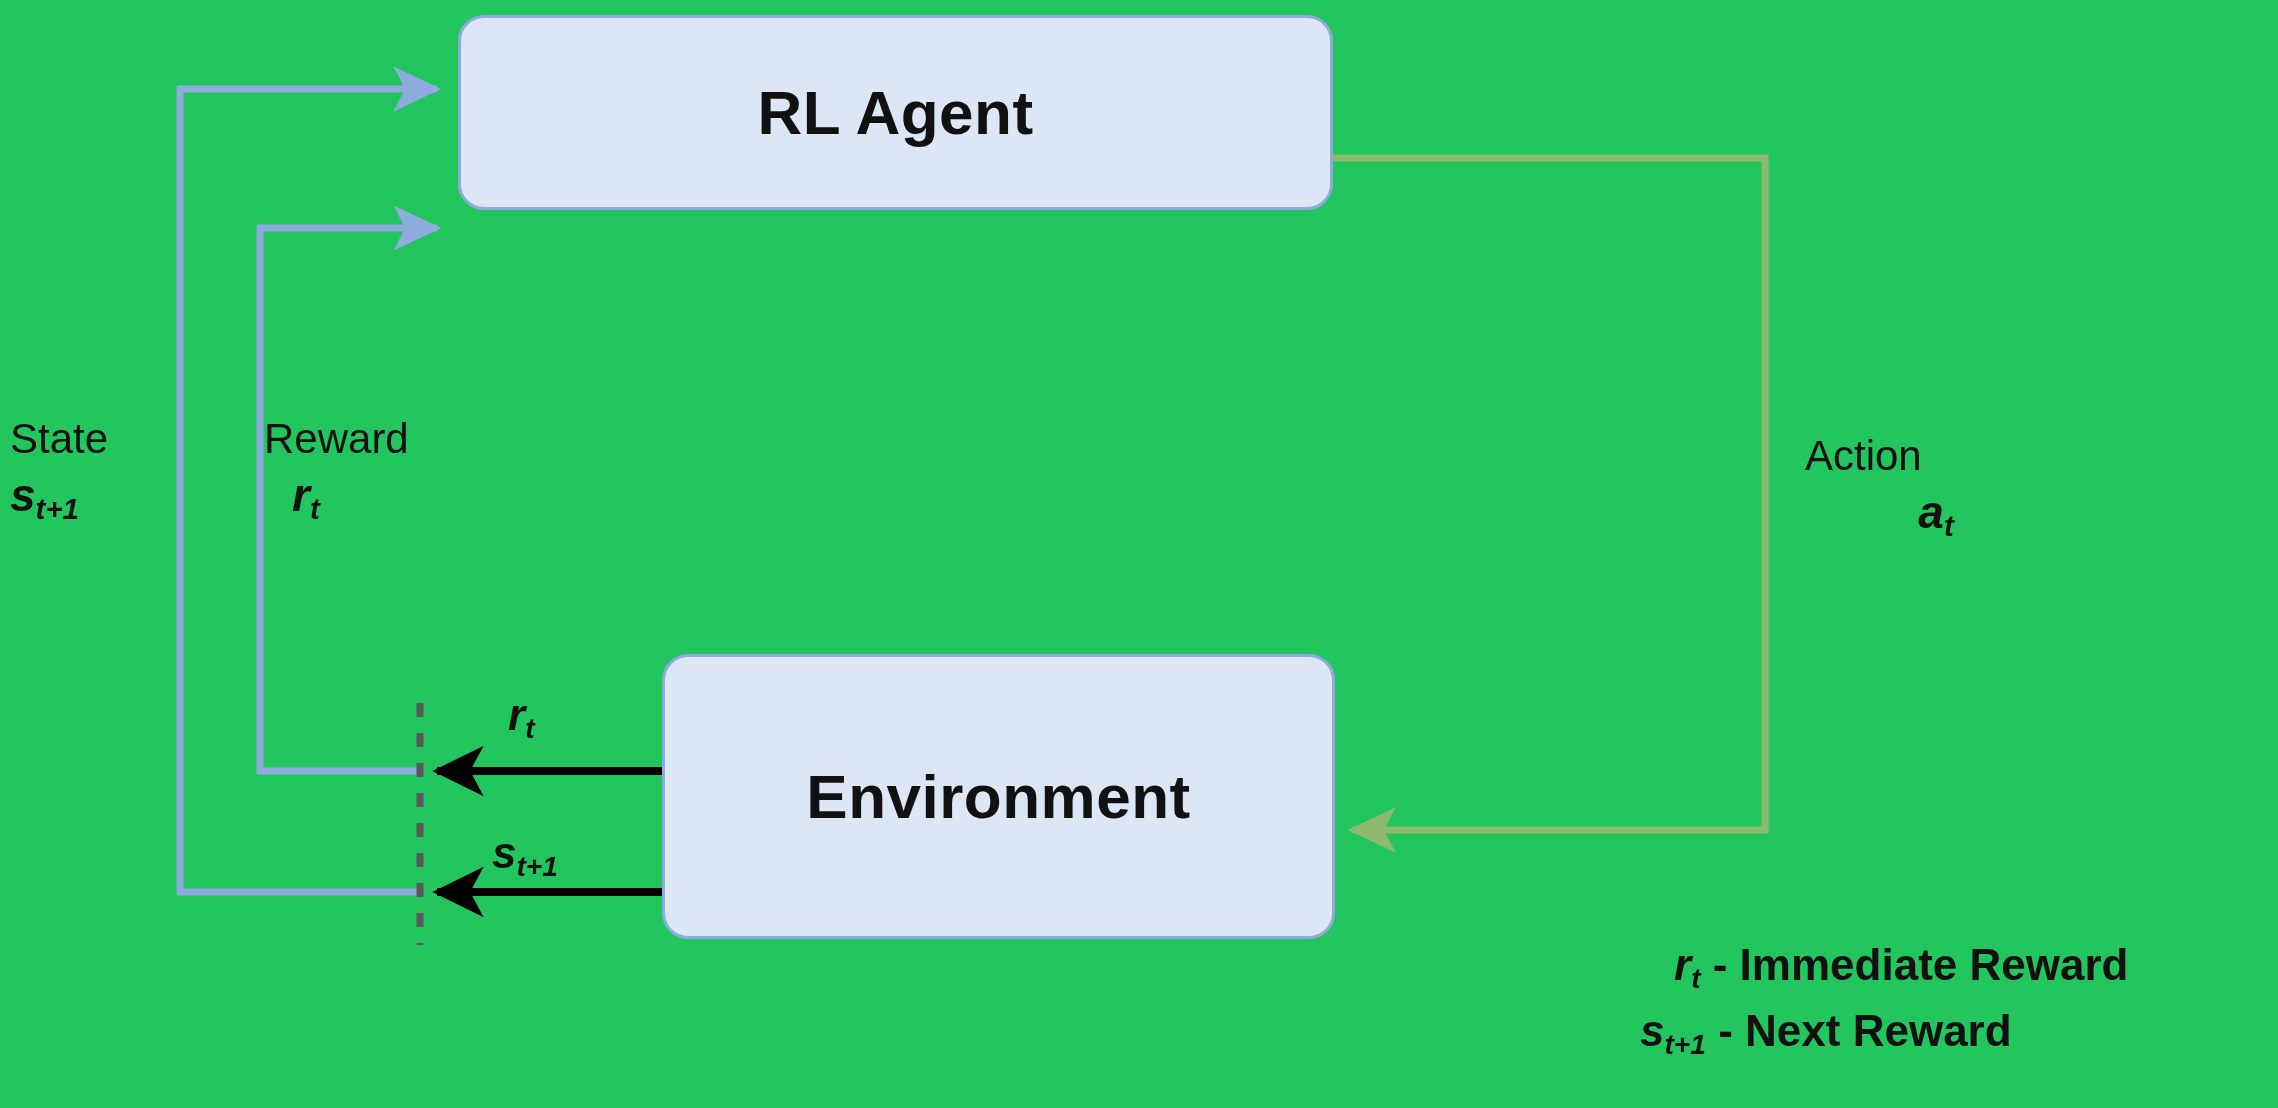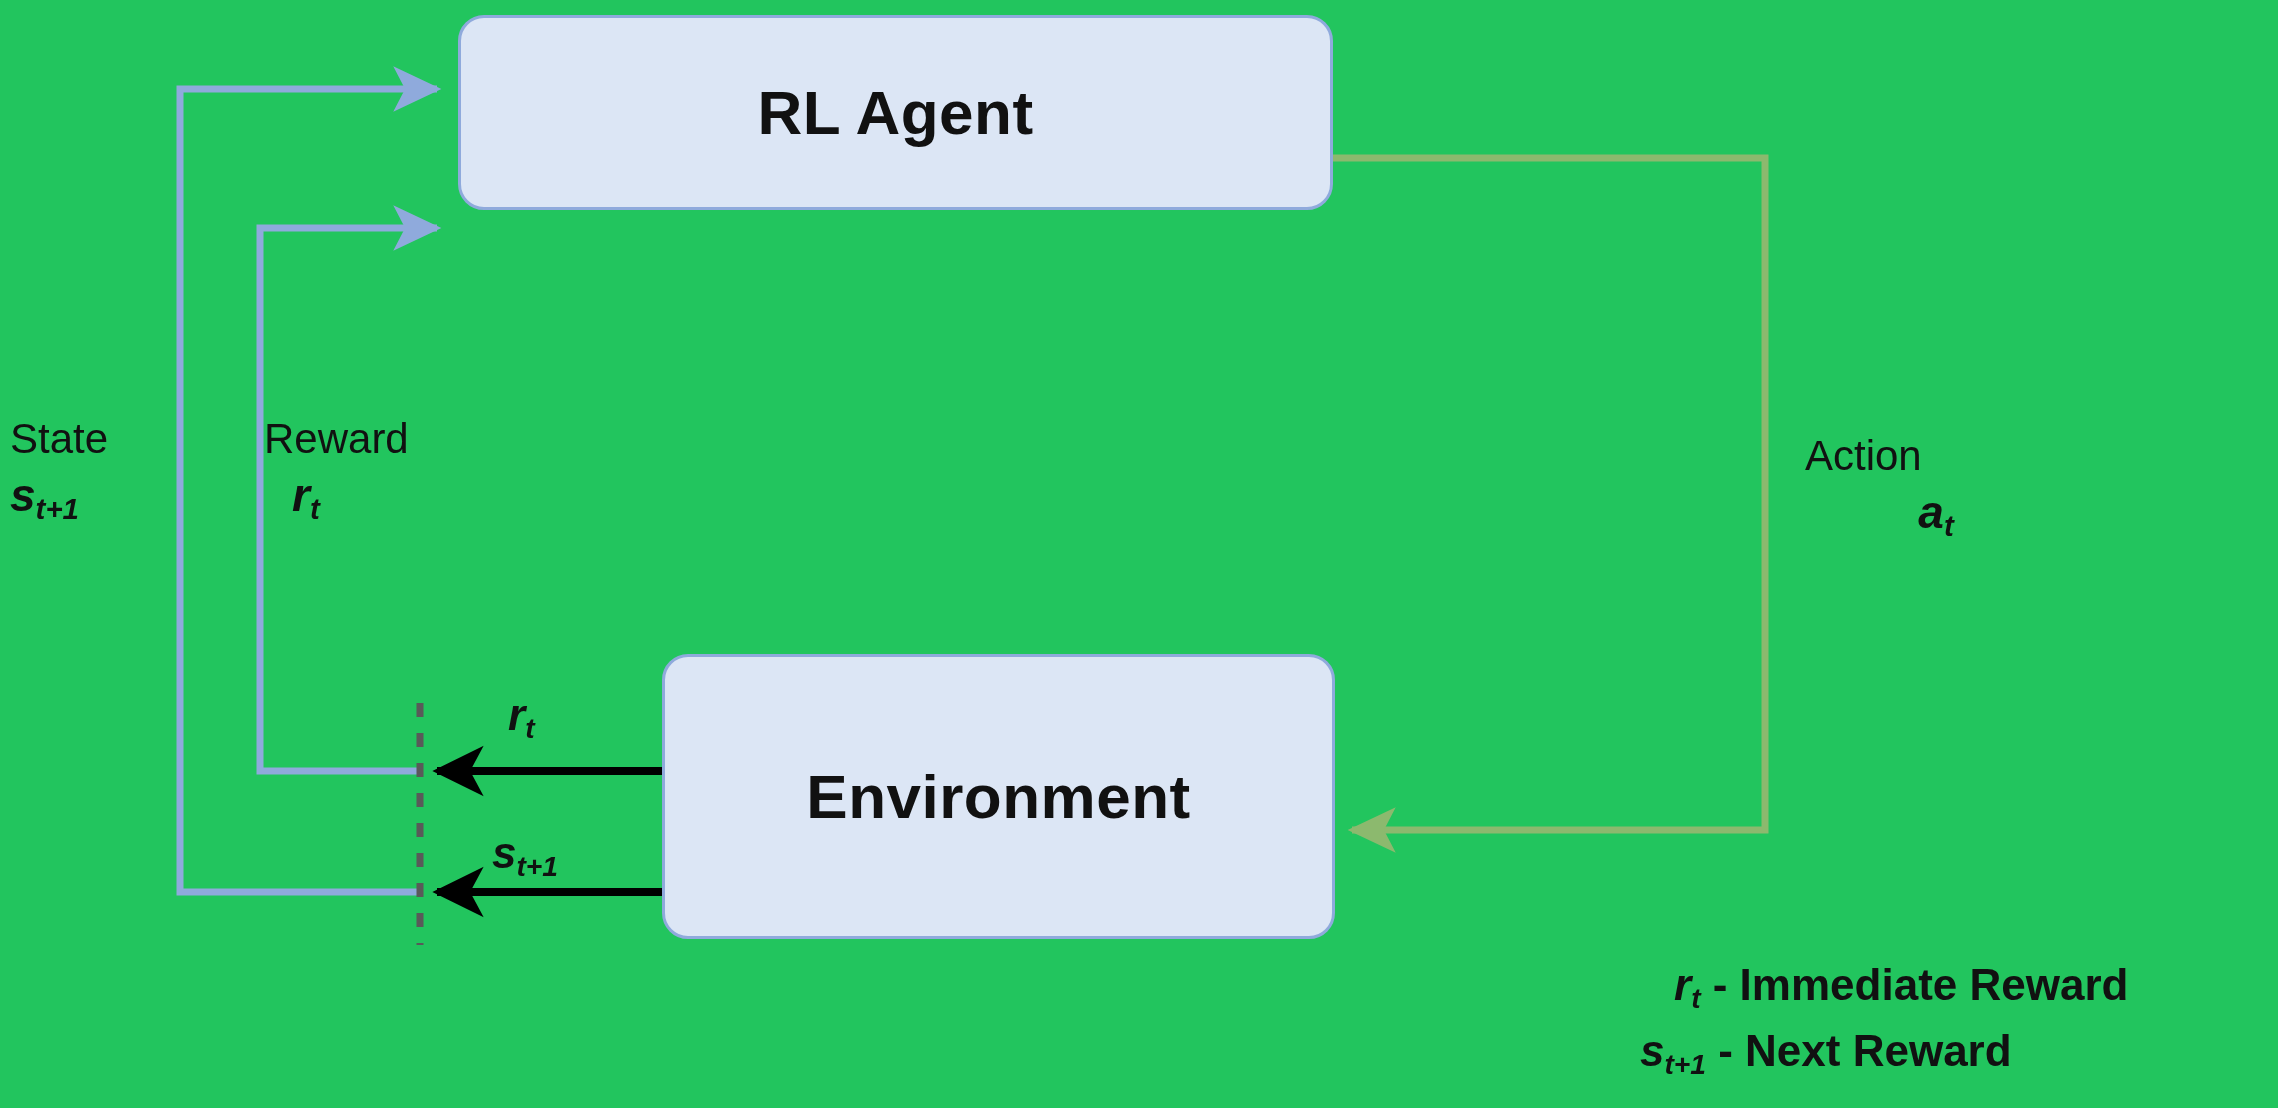--- a/index.html
+++ b/index.html
@@ -142,21 +142,21 @@
     font-weight: bold;
   }
   .legend-row .lg-sym sub {
     font-size: 0.64em;
     font-style: italic;
     vertical-align: baseline;
     position: relative;
     top: 0.28em;
   }
   .legend-row .lg-txt { font-weight: bold; font-style: normal; }
-  #legend-row-0 { padding-left: 34px; margin-top: 20px; }
+  #legend-row-0 { padding-left: 34px; }
 </style>
 </head>
 <body>
 
 <div id="canvas">
 
   <svg id="diagram-svg" viewBox="0 0 2278 1108">
     <defs>
       <marker id="arrow-blue" viewBox="0 0 12 12" refX="10.5" refY="6" markerWidth="7.5" markerHeight="7.5" orient="auto-start-reverse">
         <path d="M0.5,0.8 L11.5,6 L0.5,11.2 L3.2,6 Z" fill="#8FAADC"></path>

